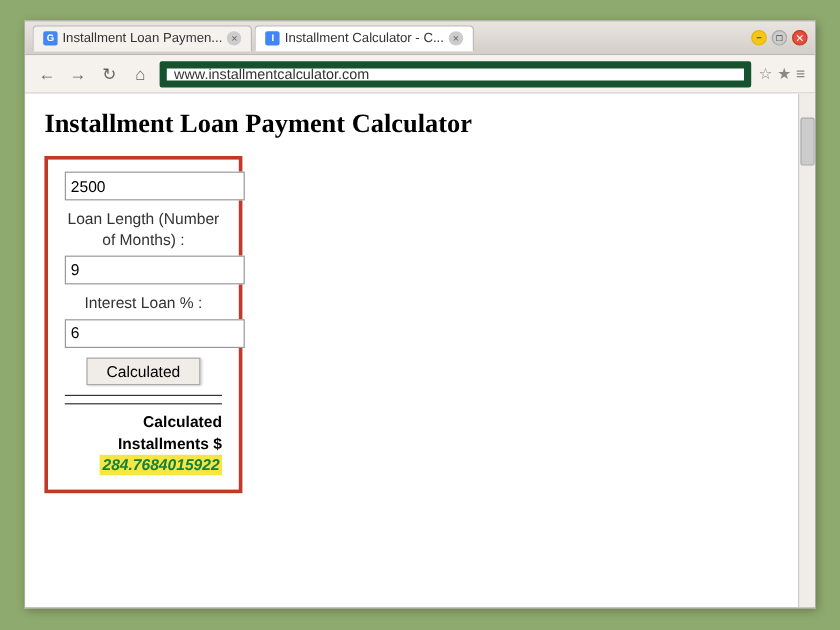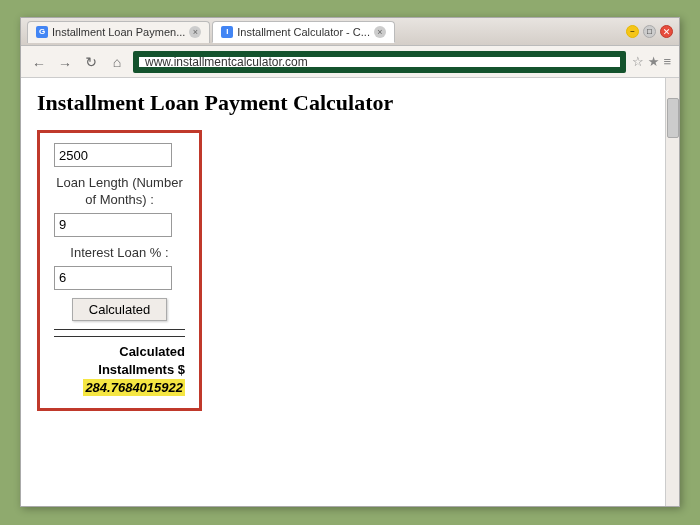--- a/index.html
+++ b/index.html
@@ -180,21 +180,21 @@
 
     .field-label {
       text-align: center;
       color: #333;
       font-size: 13px;
       line-height: 1.3;
       margin-bottom: 4px;
     }
 
     .calc-input {
-      width: 118px;
+      width: 150px;
       height: 24px;
       border: 1px solid #999;
       padding: 0 4px;
       font-size: 13px;
       margin-bottom: 8px;
       display: block;
     }
 
     .calculate-btn {
       display: block;
@@ -223,21 +223,21 @@
       color: #000;
       line-height: 1.4;
     }
 
     .result-value {
       display: inline-block;
       background: #f5e642;
       font-style: italic;
       font-weight: bold;
       font-size: 13px;
-      color: #000000;
+      color: #15803d;
       padding: 1px 2px;
     }
 
     
     .scrollbar {
       position: absolute;
       right: 0;
       top: 0;
       width: 14px;
       height: 100%;

